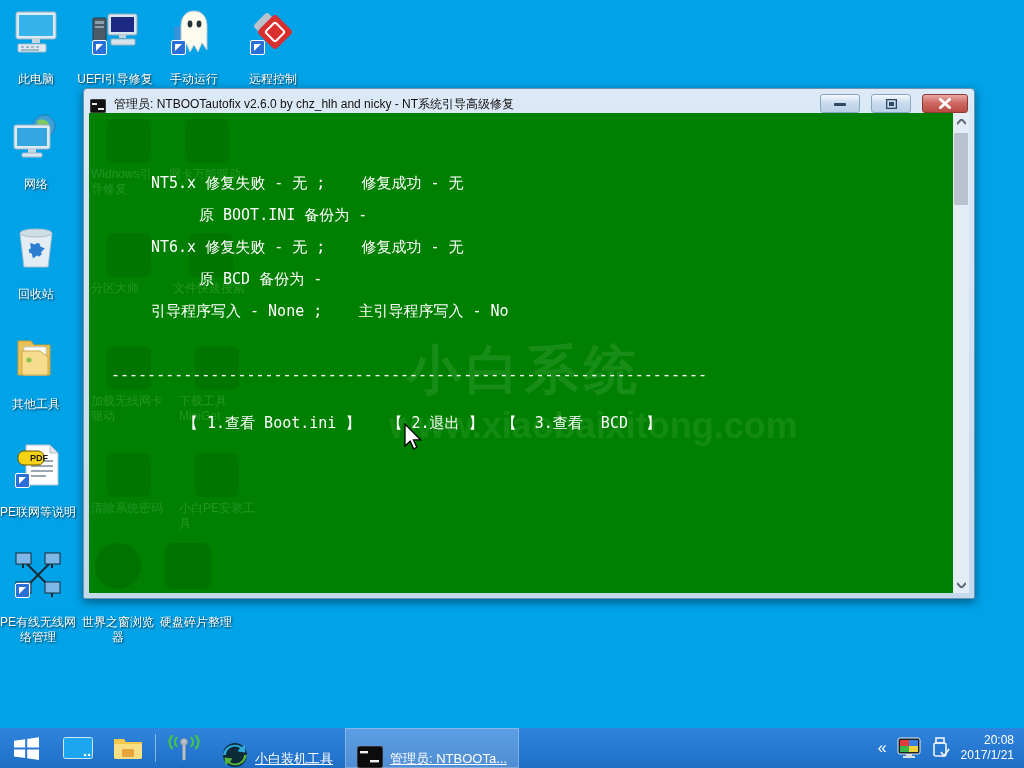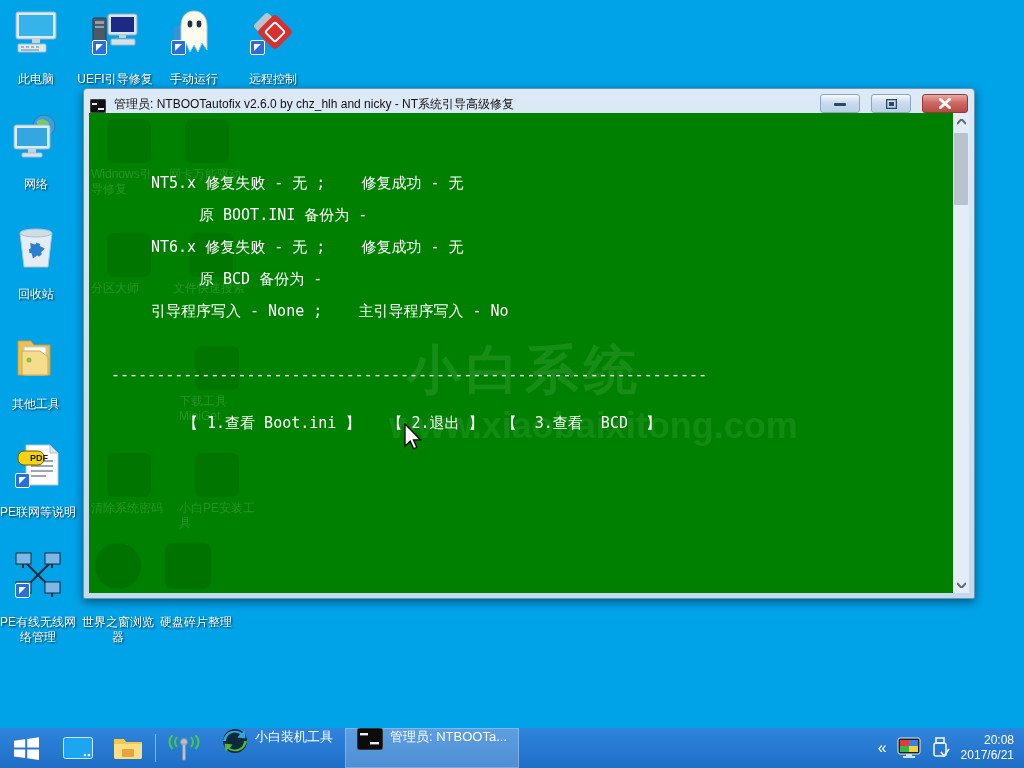--- a/index.html
+++ b/index.html
@@ -47,21 +47,21 @@
   .sbtn{position:absolute;left:0;width:16px;height:17px;display:flex;
         align-items:center;justify-content:center;}
   #sthumb{position:absolute;left:1px;top:20px;width:14px;height:72px;
           background:#b9c3cf;border-radius:1px;}
 
   
   #taskbar{position:absolute;left:0;bottom:0;width:1024px;height:40px;
            background:linear-gradient(#2f84dc,#1f6ec6);display:flex;align-items:stretch;}
   .tbtn{display:flex;align-items:center;justify-content:center;padding:0 10px;}
   .tsep{width:1px;background:rgba(255,255,255,.45);margin:6px 2px;}
-  .task{display:flex;align-items:flex-start;gap:7px;padding:0 12px;color:#fff;font-size:13px;}
+  .task{display:flex;align-items:flex-end;gap:7px;padding:0 12px;color:#fff;font-size:13px;text-decoration:underline;}
   .task.active{background:rgba(255,255,255,.22);
         box-shadow:inset 0 0 0 1px rgba(255,255,255,.25);}
   #tray{margin-left:auto;display:flex;align-items:center;gap:10px;padding-right:10px;color:#fff;}
   #overflow{font-size:16px;line-height:16px;}
   #clock{text-align:right;font-size:12px;line-height:15px;}
 
   #cursor{position:absolute;left:403px;top:423px;z-index:99;}
 </style>
 </head>
 <body>
@@ -278,20 +278,22 @@
       </div>
   </div>
 
   <div id="content">
 
     <div class="ghost" style="left:2px;top:6px"><span>Widnows引
 导修复</span></div>
     <div class="ghost" style="left:80px;top:6px"><span>网卡万能驱动</span></div>
     <div class="ghost" style="left:2px;top:120px"><span>分区大师</span></div>
     <div class="ghost" style="left:84px;top:120px"><span>文件快速搜索</span></div>
+    <div class="ghost" style="left:2px;top:233px"><span>加载无线网卡
+驱动</span></div>
     <div class="ghost" style="left:90px;top:233px"><span>下载工具
 MiniGet</span></div>
     <div class="ghost" style="left:90px;top:340px"><span>小白PE安装工
 具</span></div>
     <div class="ghost" style="left:2px;top:340px"><span>清除系统密码</span></div>
     <div class="gshape" style="left:6px;top:430px"></div>
     <div class="gshape" style="left:76px;top:430px;border-radius:8px"></div>
 
     <div id="wm1">小白系统</div>
     <div id="wm2">www.xiaobaixitong.com</div>
@@ -385,20 +387,20 @@
         <rect x="9" y="17" width="6" height="2" fill="#d7dee4"></rect>
         <rect x="6" y="19" width="12" height="2" fill="#d7dee4"></rect>
       </svg>
     <svg width="20" height="24">
         <rect x="5" y="2" width="8" height="5" fill="none" stroke="#eef3f7" stroke-width="1.6"></rect>
         <rect x="3" y="7" width="12" height="13" rx="2" fill="none" stroke="#eef3f7" stroke-width="1.6"></rect>
         <path d="M10 16 l3 4 5 -7" fill="none" stroke="#eef3f7" stroke-width="1.8"></path>
       </svg>
     <div id="clock">
       <div>20:08</div>
-      <div>2017/6/21</div>
+      <div>2017/1/21</div>
     </div>
   </div>
 </div>
 
 <svg id="cursor" width="20" height="30">
   <path d="M2 1 L2 23 L7.2 18.2 L10.6 25.8 L13.8 24.3 L10.4 16.9 L17.5 16.9 Z" fill="#fff" stroke="#000" stroke-width="1.3"></path>
 </svg>
 
 </body></html>

